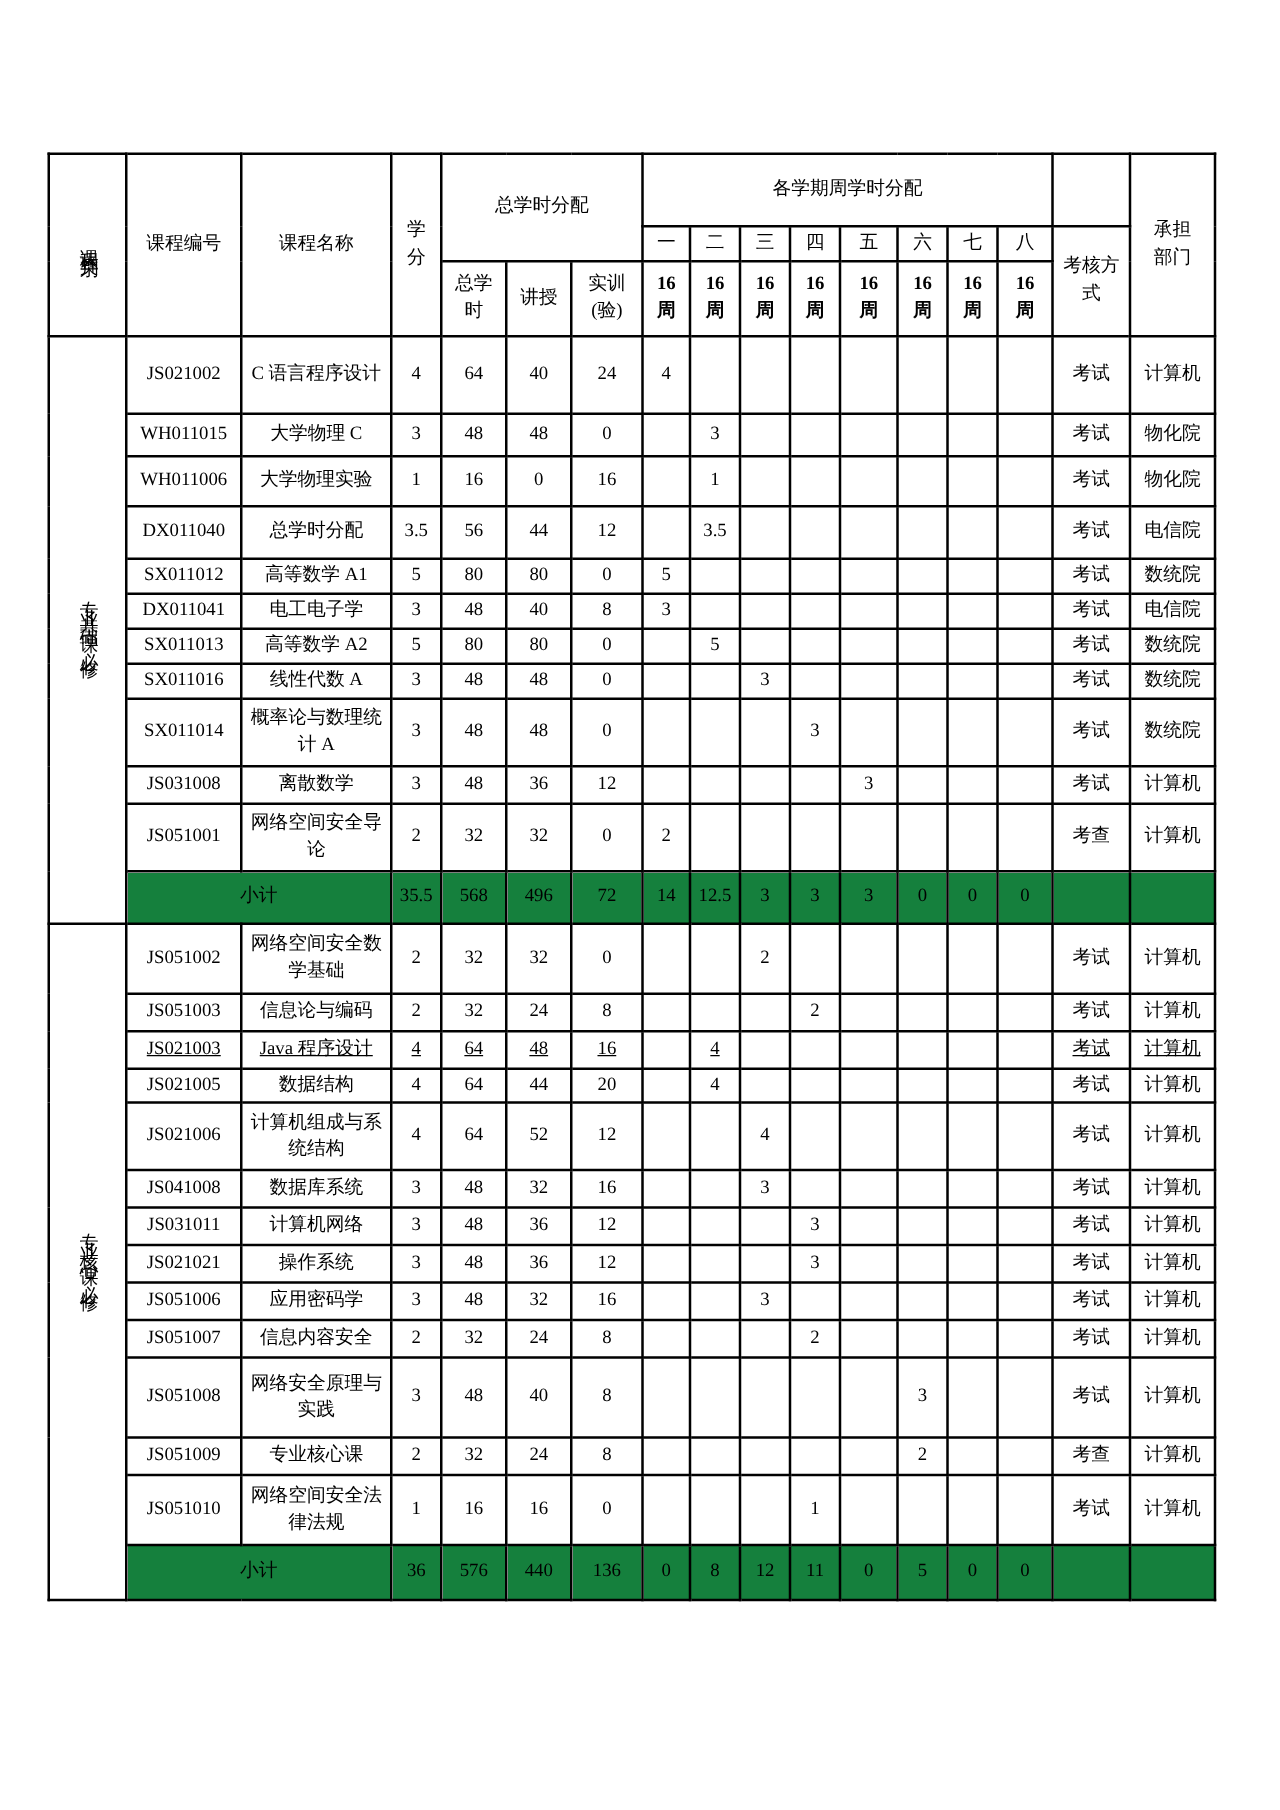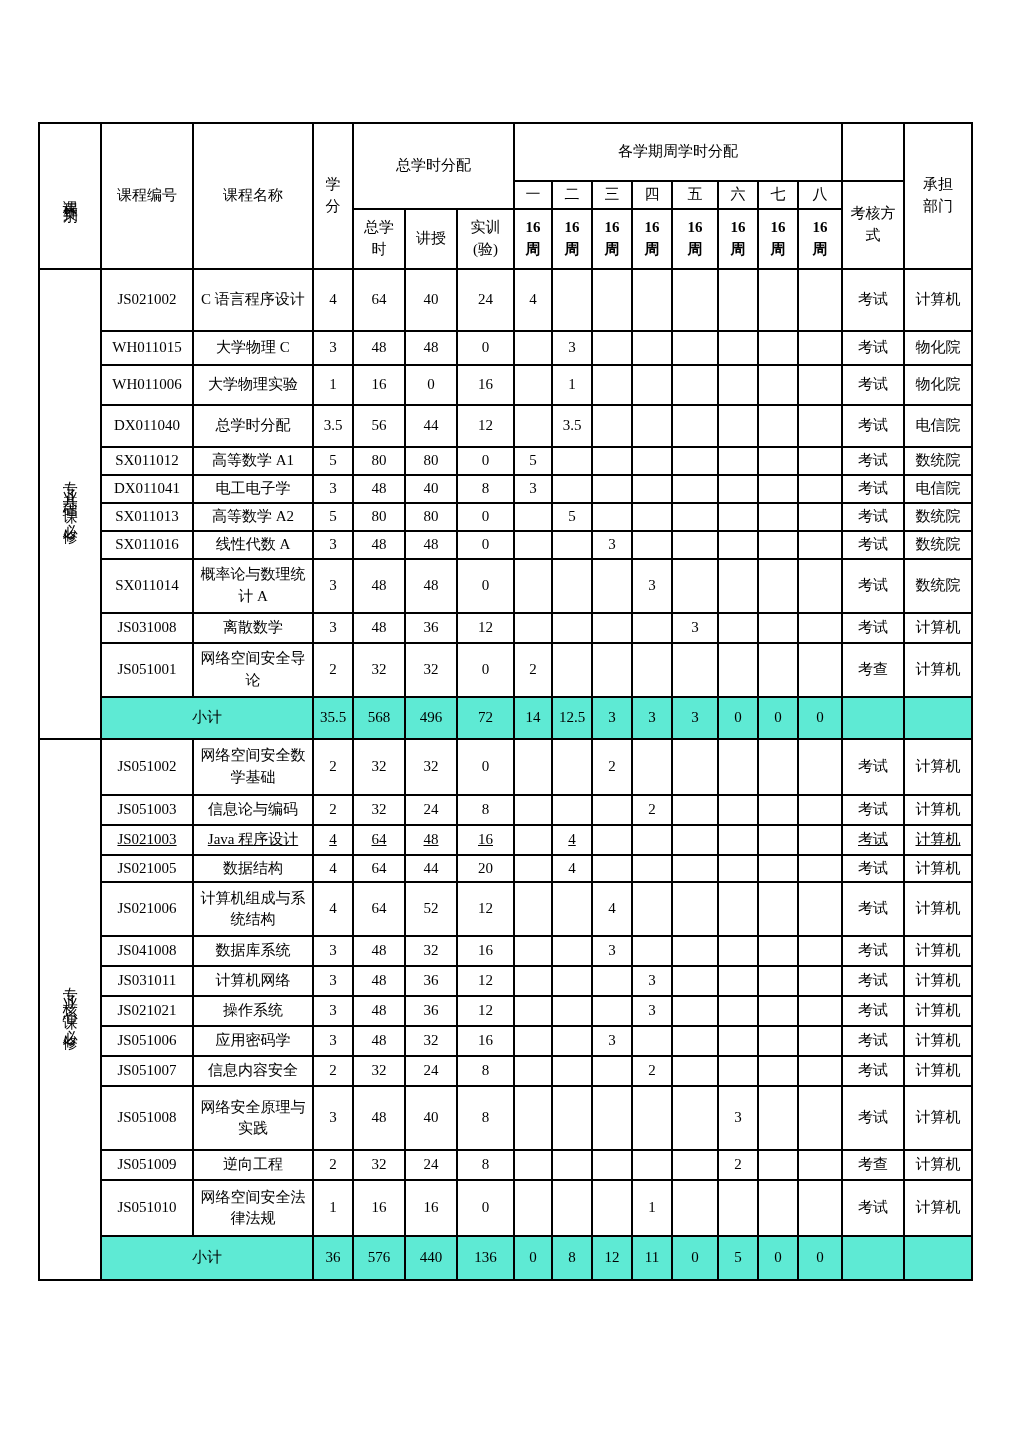--- a/index.html
+++ b/index.html
@@ -24,21 +24,21 @@
     font-weight: normal;
     text-align: center;
     vertical-align: middle;
     line-height: 1.45;
     overflow: hidden;
   }
   thead tr.hrow-1 { height: 58px; }
   thead tr.hrow-2 { height: 28px; }
   thead tr.hrow-3 { height: 60px; }
   td.name { text-align: center; padding: 2px 6px; }
-  .gray { background: #5eead4; }
+  .gray { background: #15803d; }
   .boldcell, .boldcell span { font-weight: bold; }
   .w1 { display: inline-block; width: 1.35em; text-align: center; word-break: break-all; }
   .w2 { display: inline-block; width: 2.15em; text-align: center; }
   .vtext {
     writing-mode: vertical-rl;
     display: inline-block;
     letter-spacing: 3px;
     line-height: 1.1;
   }
   td.cat .vtext { letter-spacing: 7px; font-size: 15px; }
@@ -514,21 +514,21 @@
           <td class="num"></td>
           <td class="num"></td>
           <td class="num">3</td>
           <td class="num"></td>
           <td class="num"></td>
           <td class="num">考试</td>
           <td class="num">计算机</td>
         </tr>
         <tr style="height: 30px; margin-left: 36px;">
           <td class="code">JS051009</td>
-          <td class="name">逆向工程</td>
+          <td class="name">专业核心课</td>
           <td class="num">2</td>
           <td class="num">32</td>
           <td class="num">24</td>
           <td class="num">8</td>
           <td class="num"></td>
           <td class="num"></td>
           <td class="num"></td>
           <td class="num"></td>
           <td class="num"></td>
           <td class="num">2</td>

